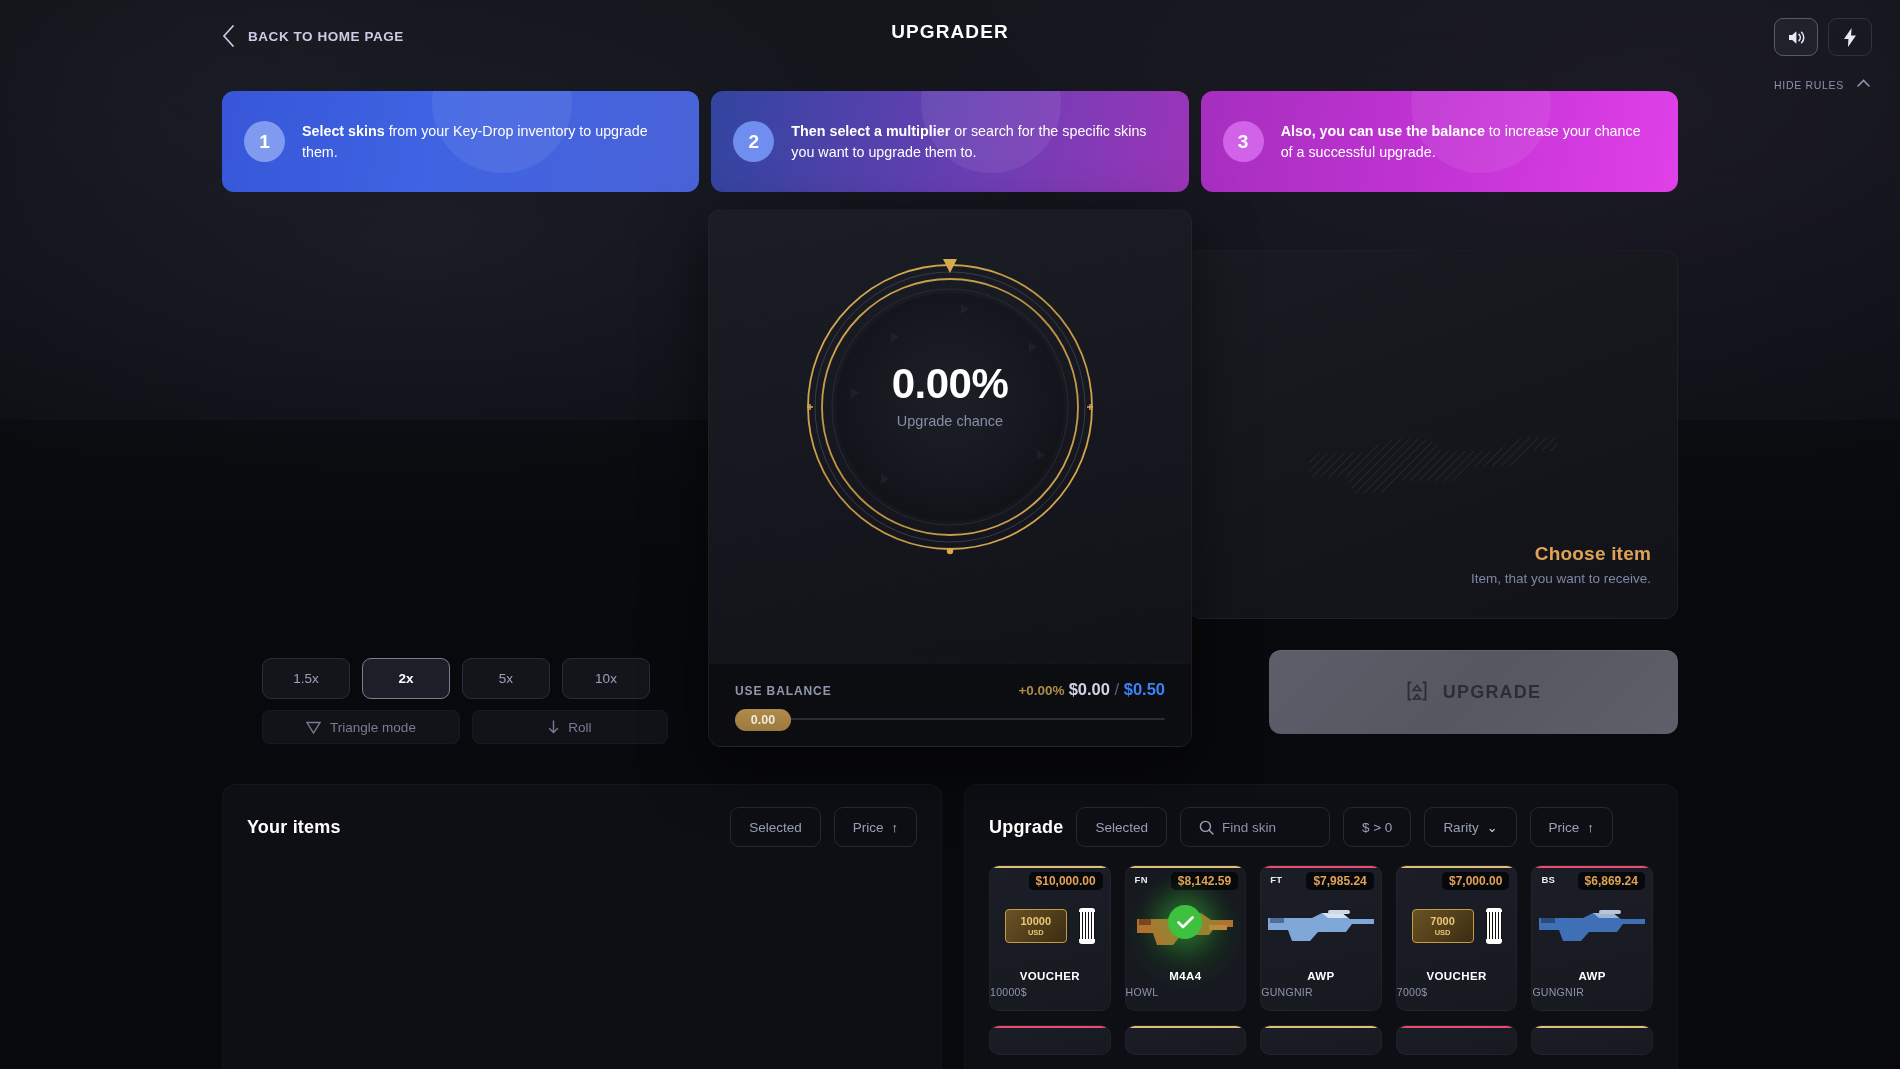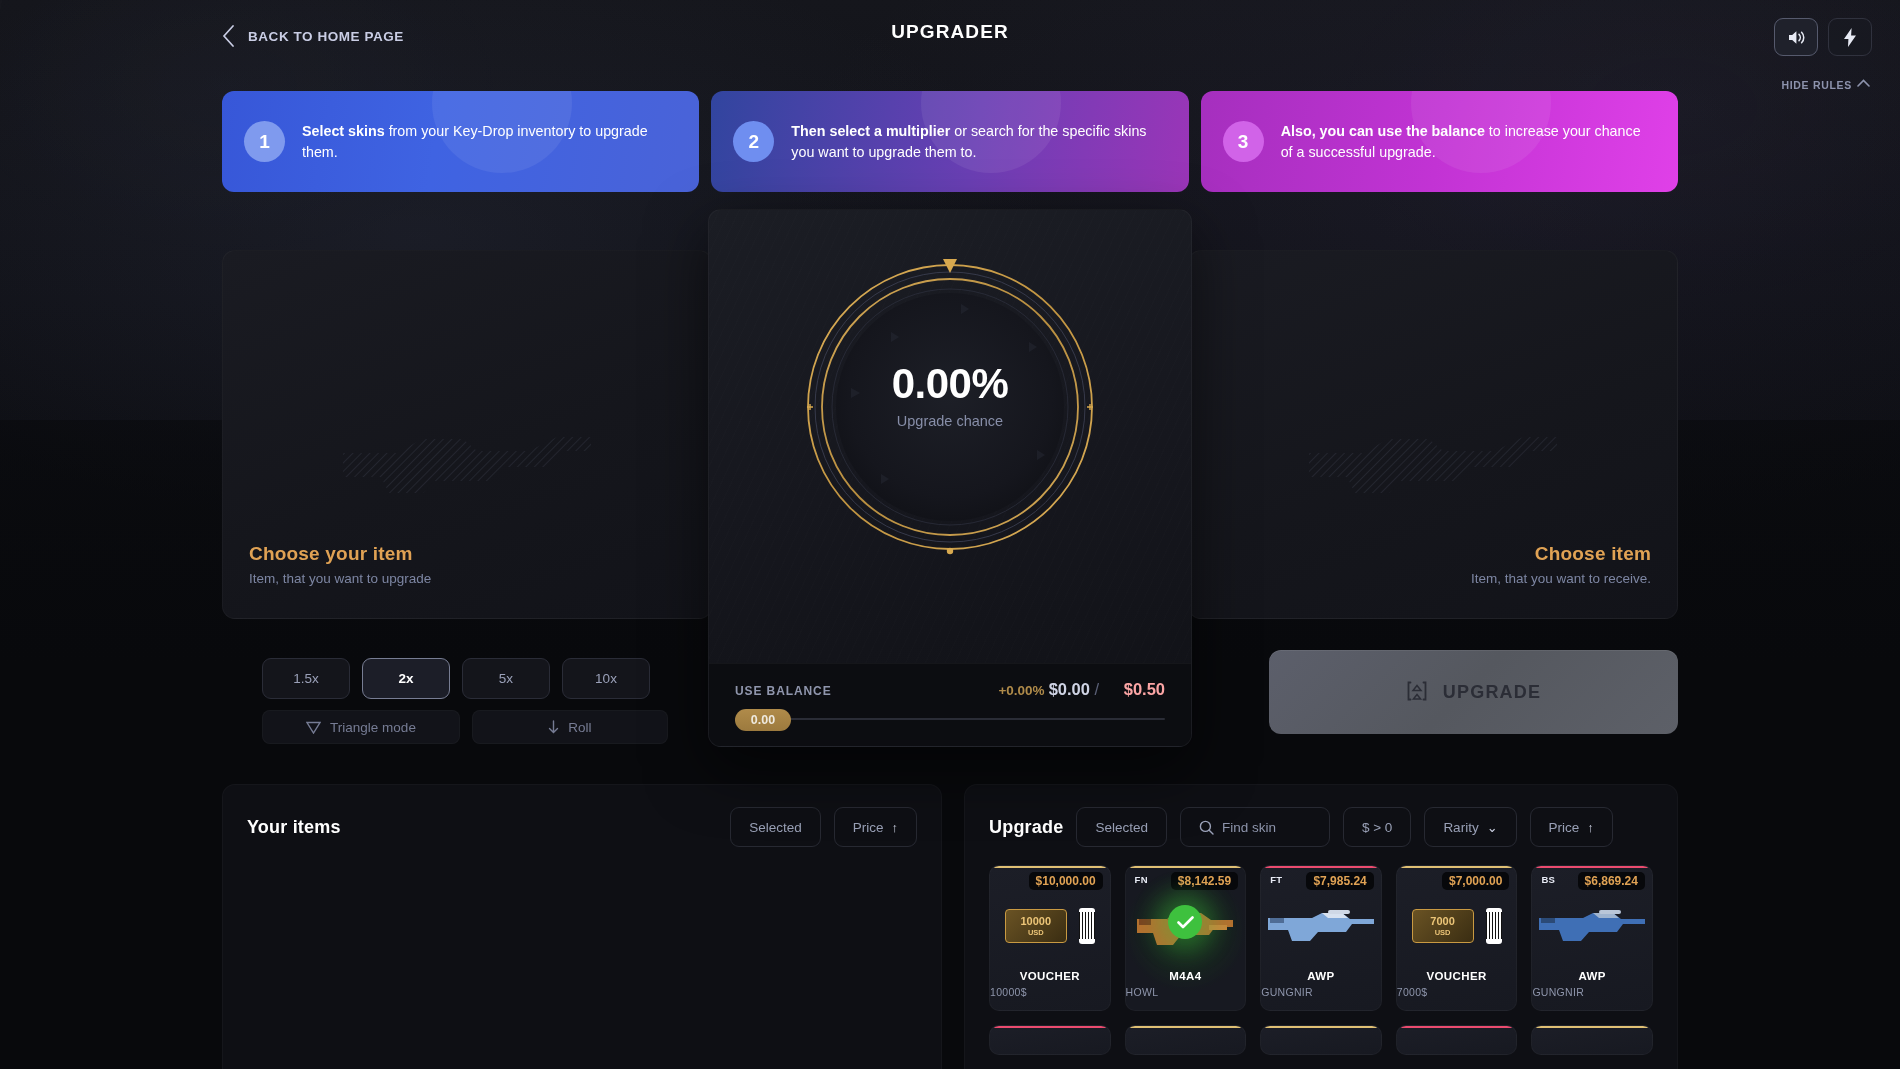--- a/index.html
+++ b/index.html
@@ -32,22 +32,22 @@
   
   .header{position:absolute;top:0;left:0;right:0;height:62px;z-index:6;margin-top:7px;}
   .back-btn{position:absolute;left:222px;top:18px;display:flex;align-items:center;gap:13px;
     color:#c9cde4;font-size:13.5px;font-weight:700;letter-spacing:.55px;cursor:pointer;}
   .back-chev{width:13px;height:22px;display:block;}
   .app-title{position:absolute;left:0;right:0;top:14px;text-align:center;font-size:19px;font-weight:800;letter-spacing:1.1px;color:#fff;}
   .hdr-actions{position:absolute;right:28px;top:11px;display:flex;gap:10px;}
   .icon-btn{width:44px;height:38px;border-radius:9px;border:1px solid #30323e;background:rgba(24,26,34,.75);
     display:flex;align-items:center;justify-content:center;cursor:pointer;}
   .icon-btn.active{border-color:#565a6d;background:rgba(32,34,44,.9);}
-  .hide-rules{position:absolute;right:30px;top:72px;display:flex;gap:5px;
-    font-size:10.5px;font-weight:700;letter-spacing:.7px;color:#8d93ad;cursor:pointer;}
+  .hide-rules{position:absolute;right:30px;top:72px;display:flex;gap:13px;
+    font-size:10.5px;font-weight:400;letter-spacing:.7px;color:#8d93ad;cursor:pointer;}
 
   
   .rules{position:absolute;top:91px;left:222px;right:222px;display:flex;gap:12px;z-index:5;}
   .rule{flex:1;height:101px;border-radius:12px;display:flex;align-items:center;gap:17px;padding:0 22px;position:relative;overflow:hidden;}
   .rule:nth-child(1){background:linear-gradient(100deg,#3757d8 0%,#3f63e2 45%,#4a63d8 100%);}
   .rule:nth-child(2){background:linear-gradient(100deg,#31459f 0%,#6a3fb4 55%,#9b35b8 100%);}
   .rule:nth-child(3){background:linear-gradient(100deg,#a52fbe 0%,#c233d4 50%,#e040e8 100%);}
   .rule .blob{position:absolute;width:140px;height:140px;border-radius:50%;background:rgba(255,255,255,.07);top:-58px;left:44%;}
   .rule .num{width:41px;height:41px;min-width:41px;border-radius:50%;display:flex;align-items:center;justify-content:center;
     font-size:19px;font-weight:700;color:#fff;position:relative;}
@@ -96,21 +96,21 @@
     background:repeating-linear-gradient(115deg, rgba(255,255,255,.016) 0 1px, transparent 1px 9px);}
   .wheel-wrap{position:absolute;left:50%;top:32px;transform:translateX(-50%);width:330px;height:330px;}
   .pct{position:absolute;left:0;right:0;top:118px;text-align:center;}
   .pct .big{font-size:42px;font-weight:800;color:#fff;letter-spacing:-.5px;}
   .pct .sub{font-size:14.5px;color:#878ea8;margin-top:5px;}
   .use-bal{position:absolute;left:0;right:0;bottom:0;height:83px;background:#0c0d11;border-top:1px solid rgba(255,255,255,.04);padding:16px 26px 0;}
   .ub-row{display:flex;align-items:baseline;justify-content:space-between;}
   .ub-lab{font-size:12px;font-weight:700;letter-spacing:.9px;color:#9096ad;}
   .ub-vals{font-size:16.5px;font-weight:800;color:#cfd3e4;}
   .ub-vals .plus{color:#b08b4a;font-size:13.5px;font-weight:700;margin-right:4px;}
-  .ub-vals .max{color:#fca5a5;font-weight:700;margin-left:20px;}
+  .ub-vals .max{color:#3b82f6;font-weight:700;}
   .ub-vals .sep{color:#5c6178;font-weight:400;}
   .slider{margin-top:14px;position:relative;height:12px;}
   .slider .track{position:absolute;left:0;right:0;top:5px;height:2px;background:#2a2c36;border-radius:2px;}
   .slider .knob{position:absolute;left:0;top:-4px;height:22px;min-width:56px;padding:0 13px;border-radius:11px;
     background:linear-gradient(180deg,#b08b4a,#9c7a3e);display:flex;align-items:center;justify-content:center;
     font-size:12.5px;font-weight:700;color:#eee9df;cursor:pointer;}
 
   
   .bottom{position:absolute;top:784px;left:222px;right:222px;display:flex;gap:22px;z-index:3;}
   .bpanel{background:#0e0f14;border-radius:13px;border:1px solid rgba(255,255,255,.03);padding:22px 24px 0;position:relative;height:319px;overflow:hidden;}
@@ -203,34 +203,20 @@
     </div>
     <div class="rule">
       <div class="blob"></div>
       <div class="num">3</div>
       <div class="txt">
         <b>Also, you can use the balance</b><span> to increase your chance of a successful upgrade.</span>
       </div>
     </div>
   </div>
 
-  <div class="side-panel side-left">
-    <svg class="ghost-gun" width="260" height="100" viewBox="0 0 260 100">
-      <defs>
-        <pattern id="hatchL" width="6" height="6" patternTransform="rotate(45)" patternUnits="userSpaceOnUse">
-          <line x1="0" y1="0" x2="0" y2="6" stroke="#3a3d4b" stroke-width="1.6"></line>
-        </pattern>
-      </defs>
-      <path d="M6 44h56l22-14h42l14 12h52l28-14h34v14h-26l-18 16h-42l-14 14H96l-10 12H52l-8-16H6z" fill="url(#hatchL)"></path>
-    </svg>
-    <div class="panel-cap">
-      <div class="t">Choose your item</div>
-      <div class="s">Item, that you want to upgrade</div>
-    </div>
-  </div>
 
   <div class="side-panel side-right">
     <svg class="ghost-gun" width="260" height="100" viewBox="0 0 260 100">
       <defs>
         <pattern id="hatchR" width="6" height="6" patternTransform="rotate(45)" patternUnits="userSpaceOnUse">
           <line x1="0" y1="0" x2="0" y2="6" stroke="#3a3d4b" stroke-width="1.6"></line>
         </pattern>
       </defs>
       <path d="M6 44h56l22-14h42l14 12h52l28-14h34v14h-26l-18 16h-42l-14 14H96l-10 12H52l-8-16H6z" fill="url(#hatchR)"></path>
     </svg>

